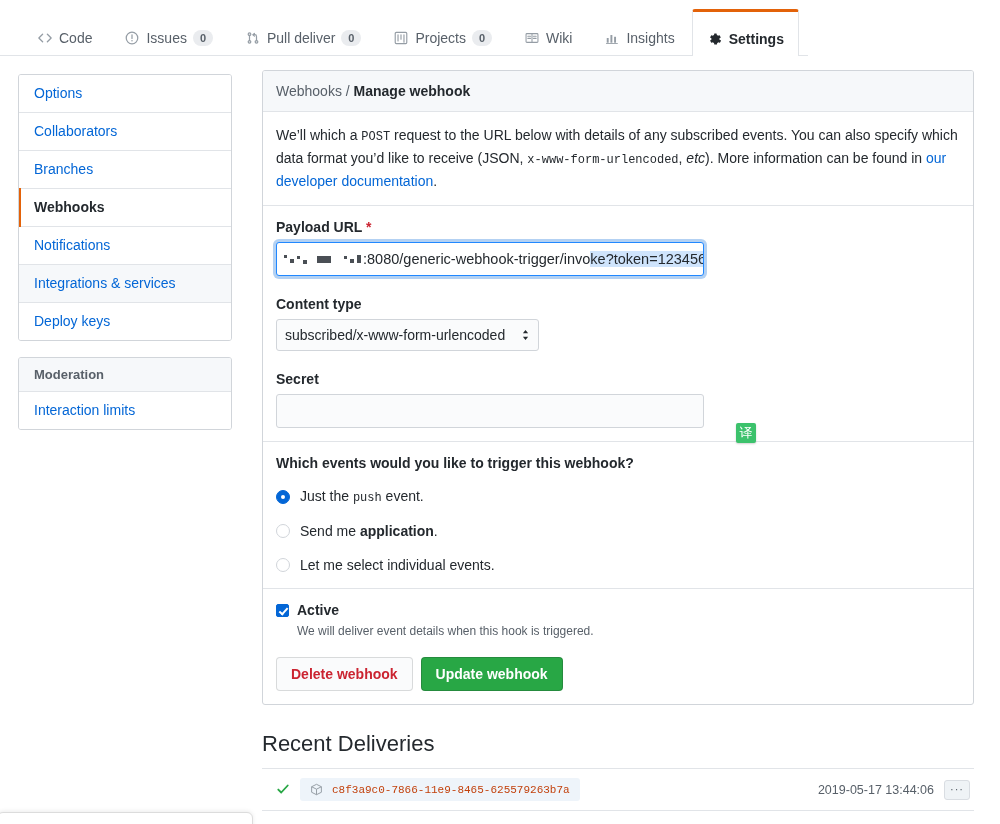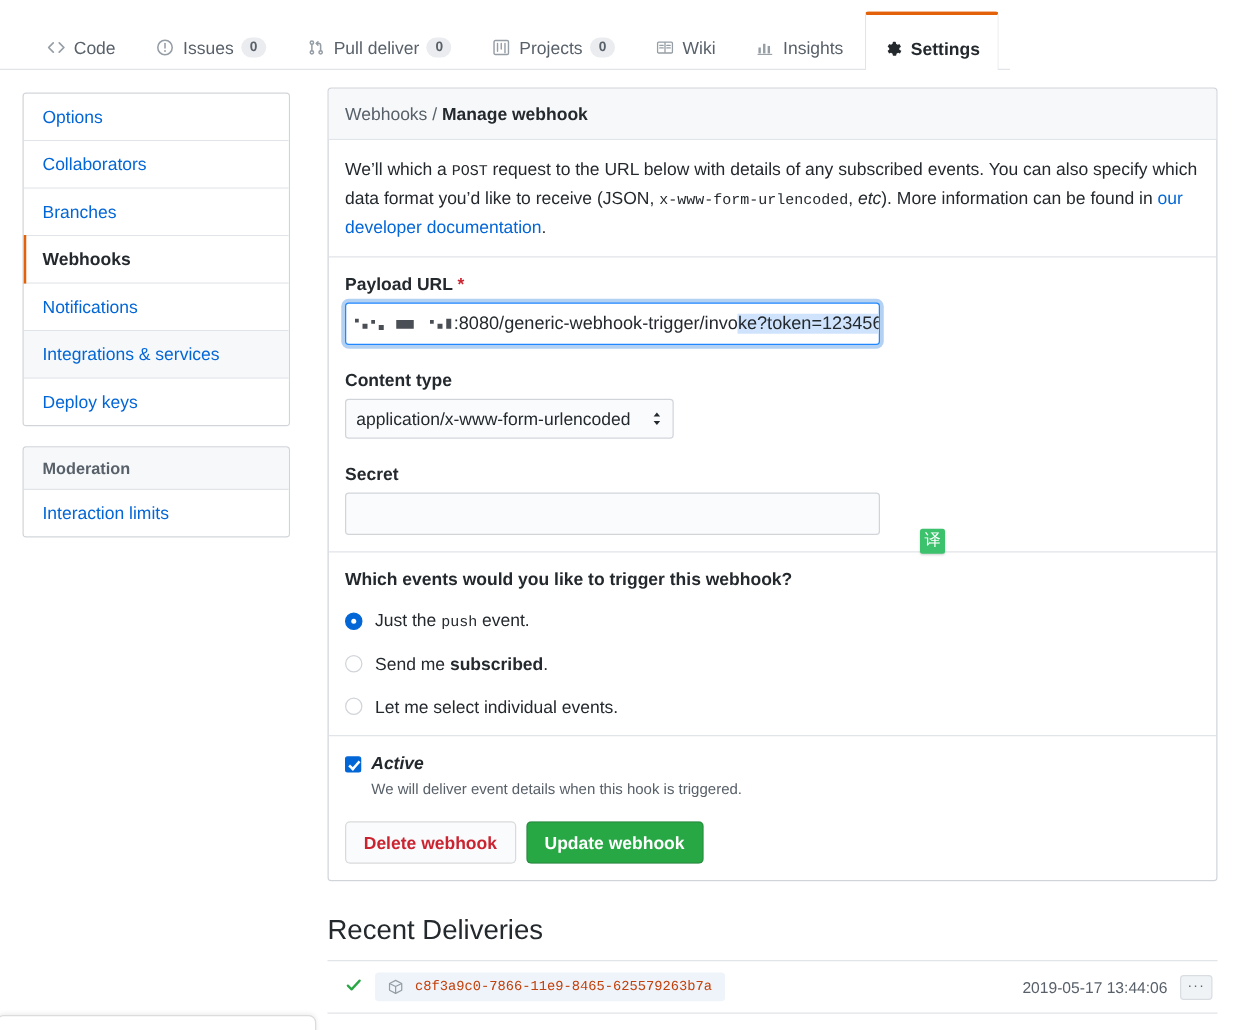--- a/index.html
+++ b/index.html
@@ -147,21 +147,21 @@
   .chk {
     width: 13px; height: 13px; border-radius: 2px;
     background: #0366d6; border: 1px solid #0366d6;
     margin-right: 8px; flex: none; position: relative; cursor: pointer;
   }
   .chk::after {
     content: ""; position: absolute; left: 4px; top: 1px;
     width: 3px; height: 7px; border: solid #fff;
     border-width: 0 2px 2px 0; transform: rotate(42deg);
   }
-  .active-row { display: flex; align-items: flex-end; font-style: italic; }
+  .active-row { display: flex; align-items: center; }
   .active-label { font-size: 14px; font-weight: 600; color: #24292e; }
   .active-note { font-size: 12px; color: #586069; margin: 4px 0 0 21px; line-height: 18px; }
 
   .btns { display: flex; gap: 8px; margin-top: 17px; }
   .btn {
     font-size: 14px; font-weight: 600; line-height: 20px;
     padding: 6px 14px; border-radius: 4px; cursor: pointer;
     border: 1px solid rgba(27,31,35,0.15); font-family: inherit;
   }
   .btn-green { color: #fff; background: #28a745; border-color: rgba(27,31,35,0.2); }
@@ -345,21 +345,21 @@
               <span class="px" style="width:4px;height:4px;margin-top:4px;"></span>
               <span class="px" style="width:4px;height:8px;margin-top:0px;"></span>
             </span>
               <span>:8080/generic-webhook-trigger/invo</span>
               <span class="sel">ke?token=123456</span>
           </div>
 
           <label class="fl" style="margin-top:20px;">Content type</label>
           <div class="select-wrap">
             <div class="select-box">
-              <span>application/x-www-form-urlencoded</span>
+              <span>subscribed/x-www-form-urlencoded</span>
               <span class="caret">
                 <svg width="9" height="14" viewBox="0 0 10 16" fill="currentColor">
                     <path d="M5 2.2L8 6H2l3-3.8zM5 13.8L2 10h6l-3 3.8z"></path>
                   </svg>
               </span>
             </div>
           </div>
 
           <label class="fl" style="margin-top:20px;">Secret</label>
           <input class="inp" type="text" value="" style="">
@@ -368,21 +368,21 @@
         <div class="box-row">
           <p class="q-title">Which events would you like to trigger this webhook?</p>
 
           <div class="radio-row">
             <span class="radio on"></span>
             <span class="radio-label"><span>Just the </span><code class="mono">push</code><span> event.</span></span>
           </div>
 
           <div class="radio-row">
             <span class="radio"></span>
-            <span class="radio-label"><span>Send me </span><b>subscribed</b><span>.</span></span>
+            <span class="radio-label"><span>Send me </span><b>application</b><span>.</span></span>
           </div>
 
           <div class="radio-row">
             <span class="radio"></span>
             <span class="radio-label">Let me select individual events.</span>
           </div>
         </div>
 
         <div class="box-row">
           <div class="active-row">

